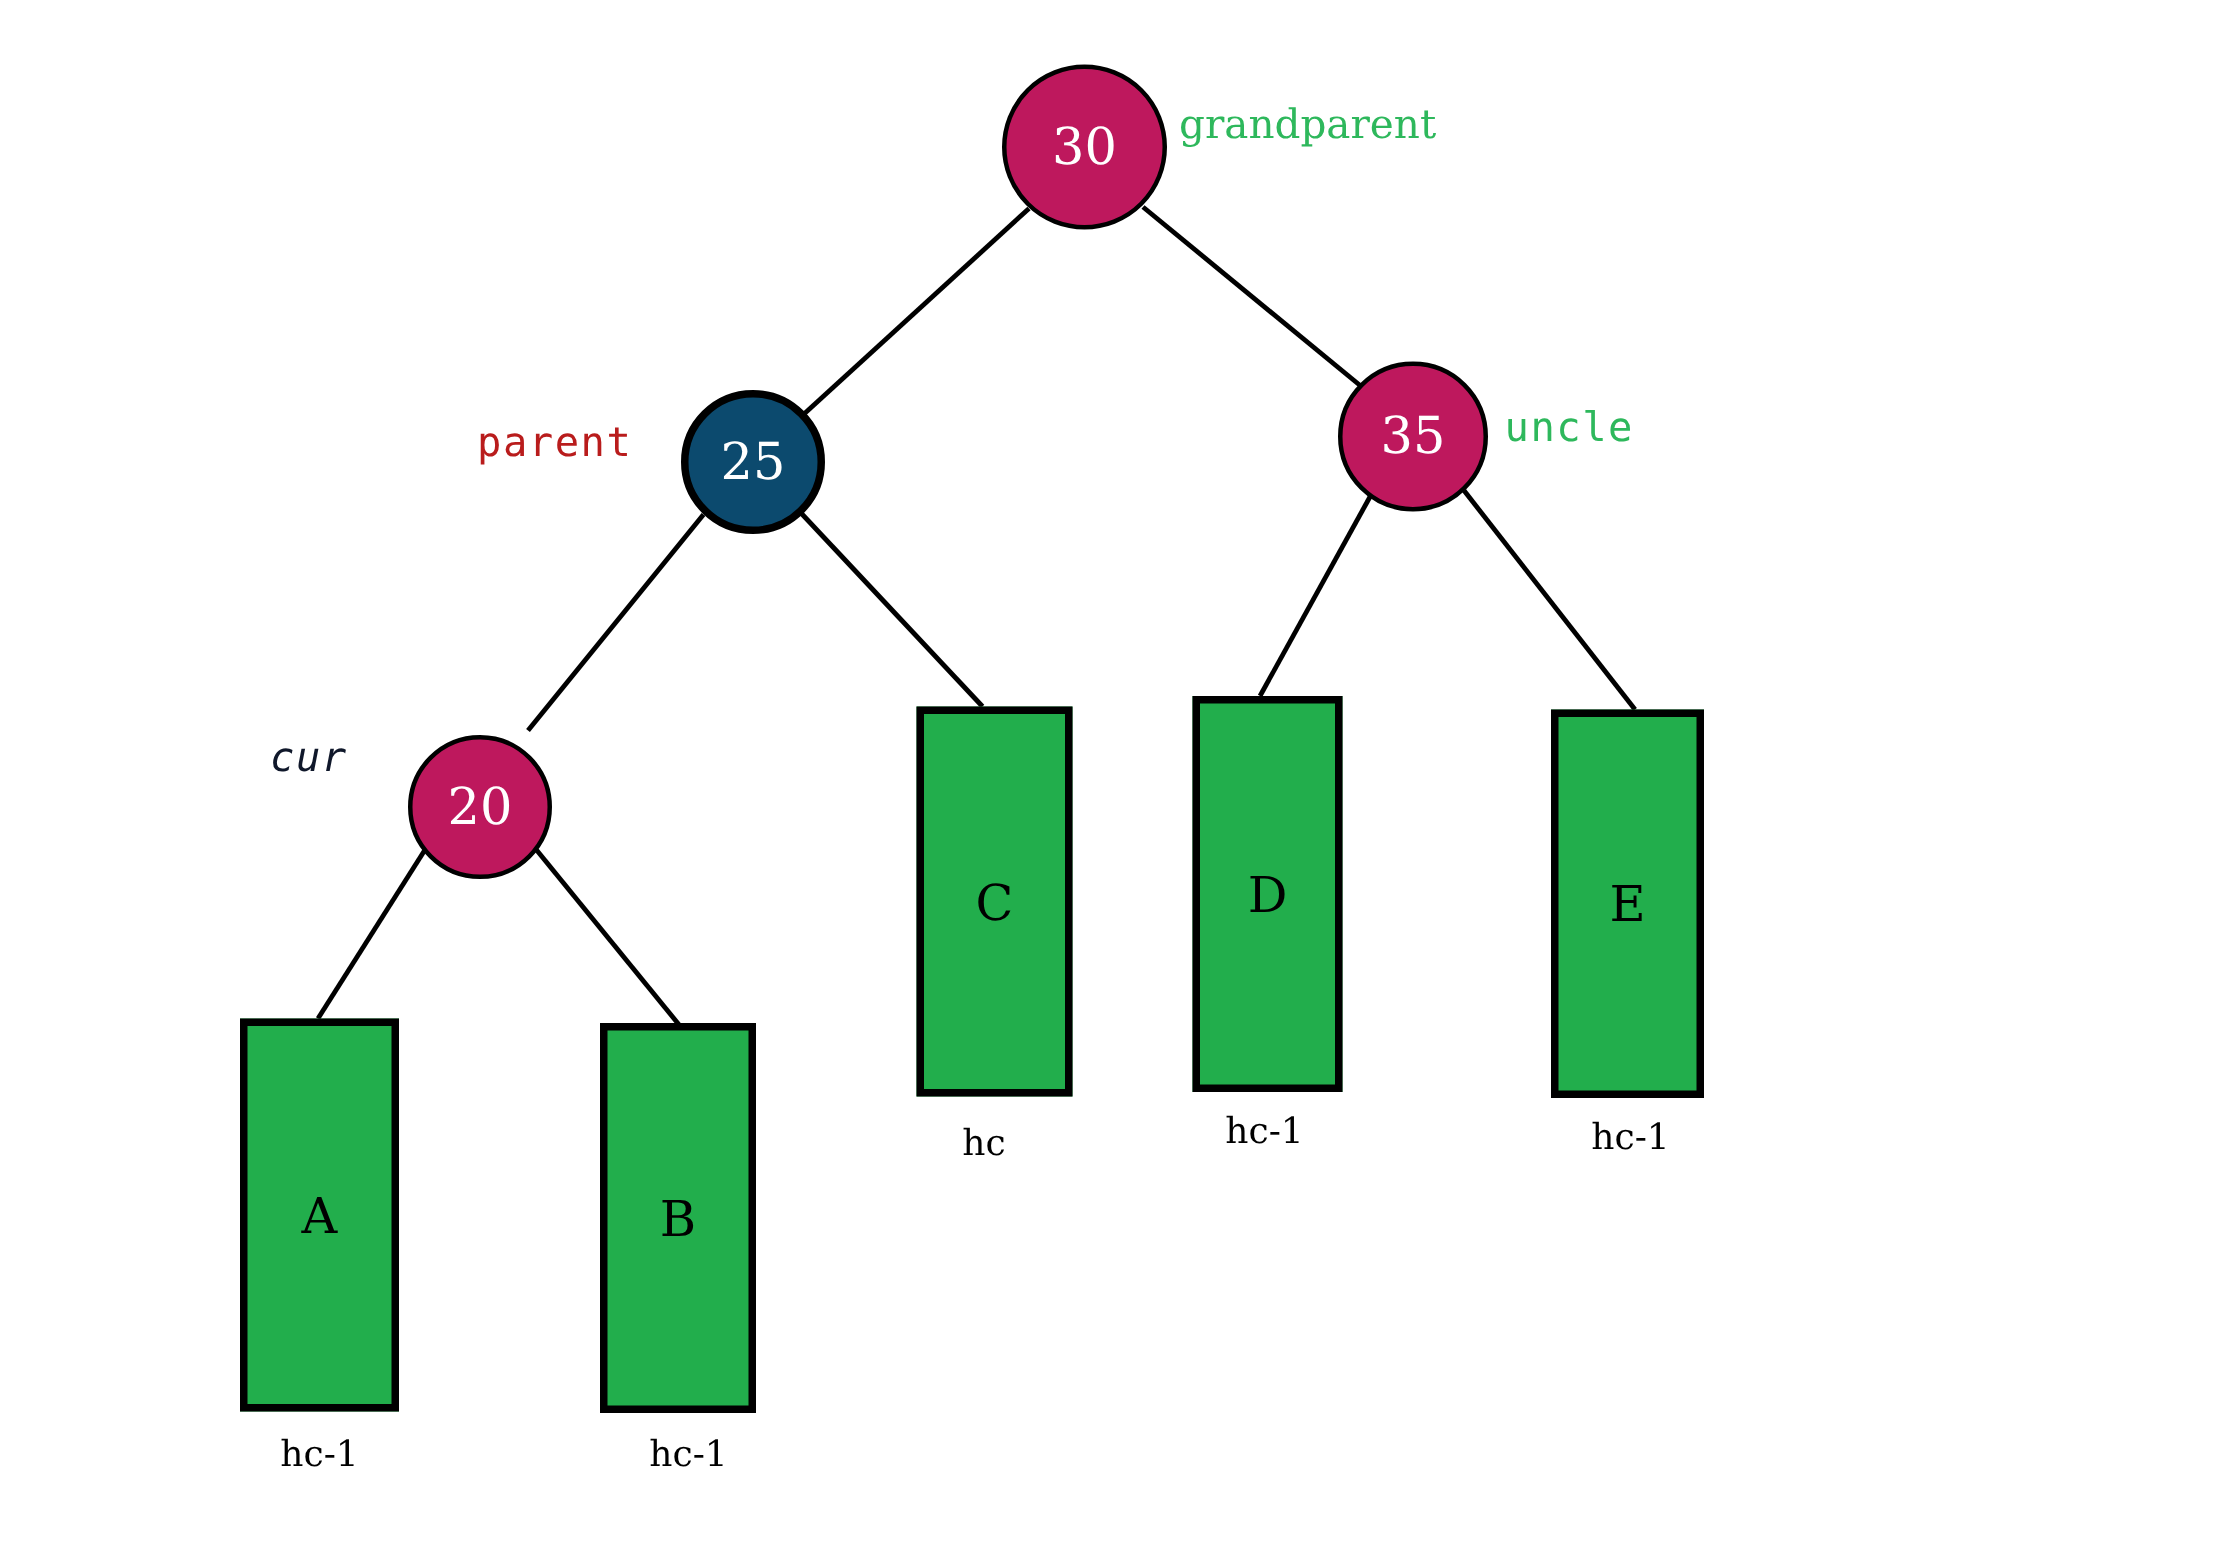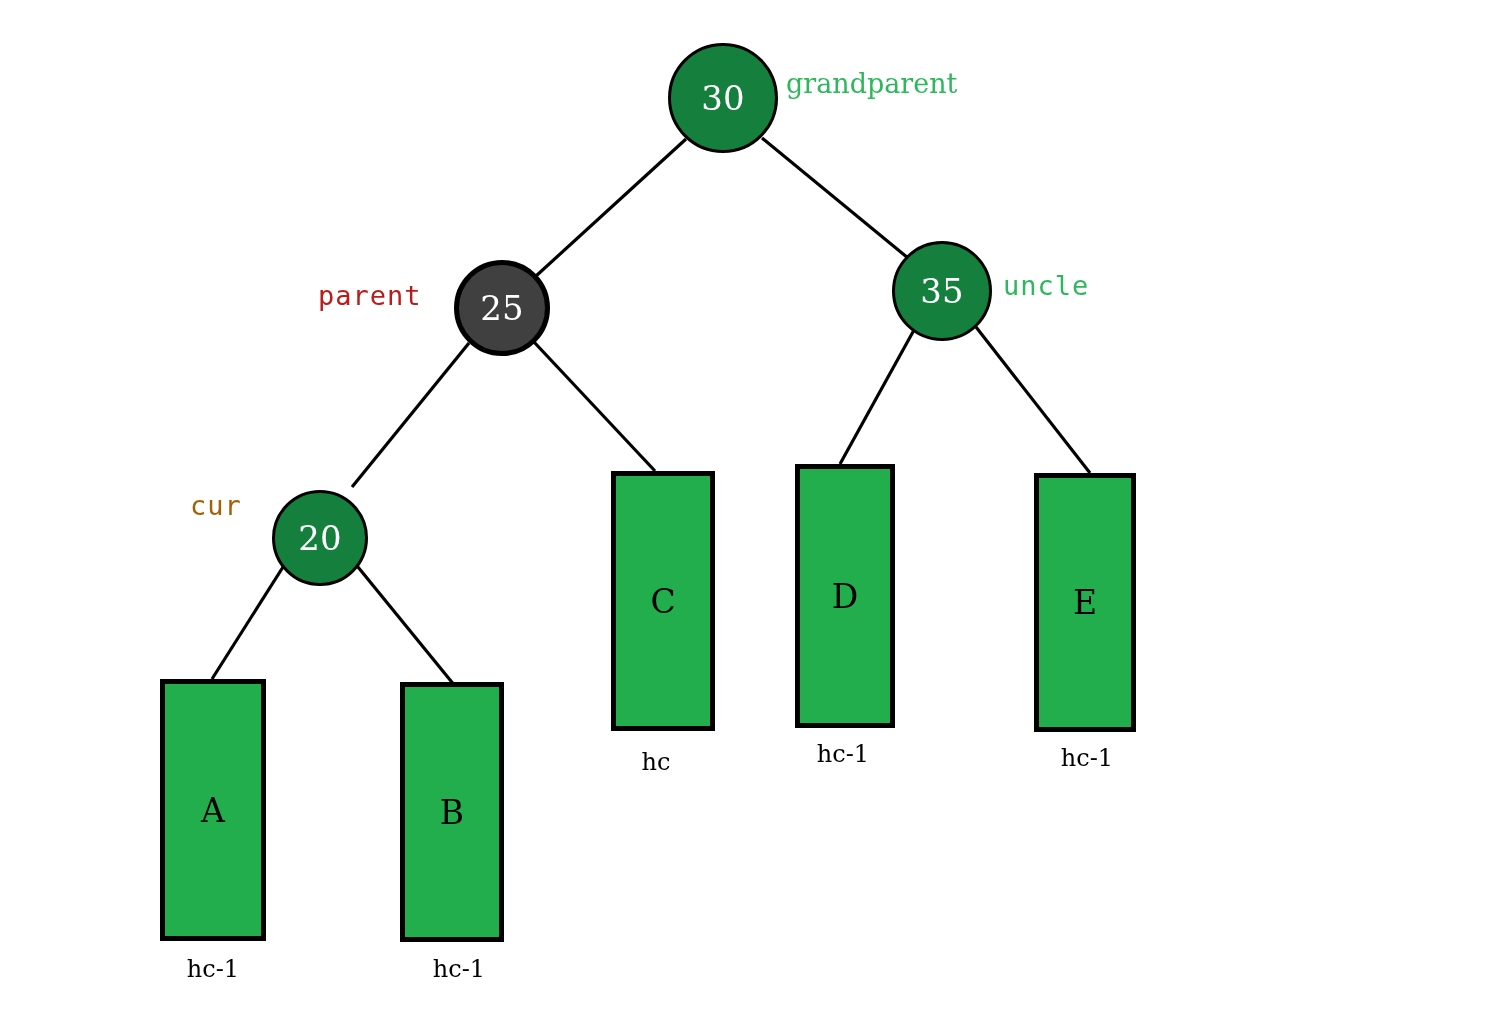--- a/index.html
+++ b/index.html
@@ -29,25 +29,25 @@
     display: flex;
     align-items: center;
     justify-content: center;
     color: #ffffff;
     font-family: "DejaVu Serif", serif;
     font-size: 34px;
     line-height: 1;
     z-index: 3;
   }
   .node.black {
-    background: #15803d;
+    background: #be185d;
     border: 3px solid #000000;
   }
   .node.red {
-    background: #404040;
+    background: #0c4a6e;
     border: 5px solid #000000;
   }
   .node-label-text {
     user-select: none;
   }
   .subtree {
     position: absolute;
     box-sizing: border-box;
     background: #22ae4c;
     border: 5px solid #000000;
@@ -132,16 +132,16 @@
       <div class="subtree-caption" style="left: 113px; top: 955px; width: 200px;">hc-1</div>
       <div class="subtree-caption" style="left: 359px; top: 955px; width: 200px;">hc-1</div>
       <div class="subtree-caption" style="left: 556px; top: 748px; width: 200px;">hc</div>
       <div class="subtree-caption" style="left: 743px; top: 740px; width: 200px;">hc-1</div>
       <div class="subtree-caption" style="left: 987px; top: 744px; width: 200px;">hc-1</div>
     </div>
   <div id="role-label-layer">
       <div class="role-label" style="left: 786px; top: 68px; color: rgb(46, 184, 92);">grandparent</div>
       <div class="role-label mono" style="left: 318px; top: 280px; color: #b91c1c;">parent</div>
       <div class="role-label mono" style="left: 1003px; top: 270px; color: rgb(46, 184, 92);">uncle</div>
-      <div class="role-label mono" style="left: 190px; top: 490px; color: #a16207;">cur</div>
+      <div class="role-label mono" style="left: 180px; top: 490px; color: #0f172a; font-style: italic;">cur</div>
     </div>
 
 </div>
 
 </body></html>

